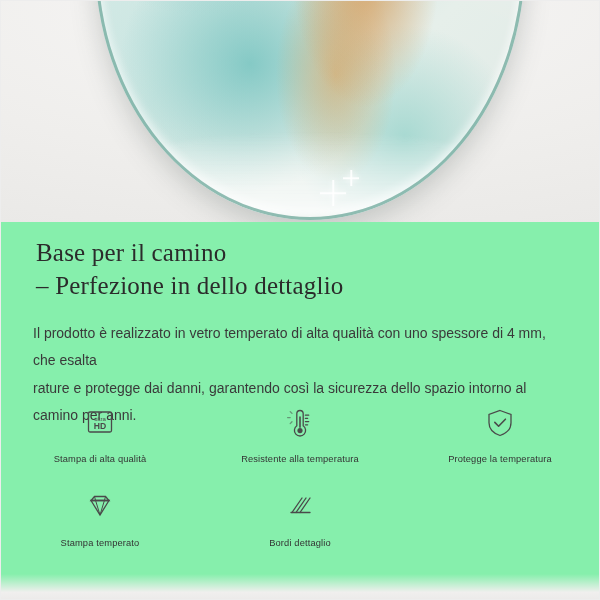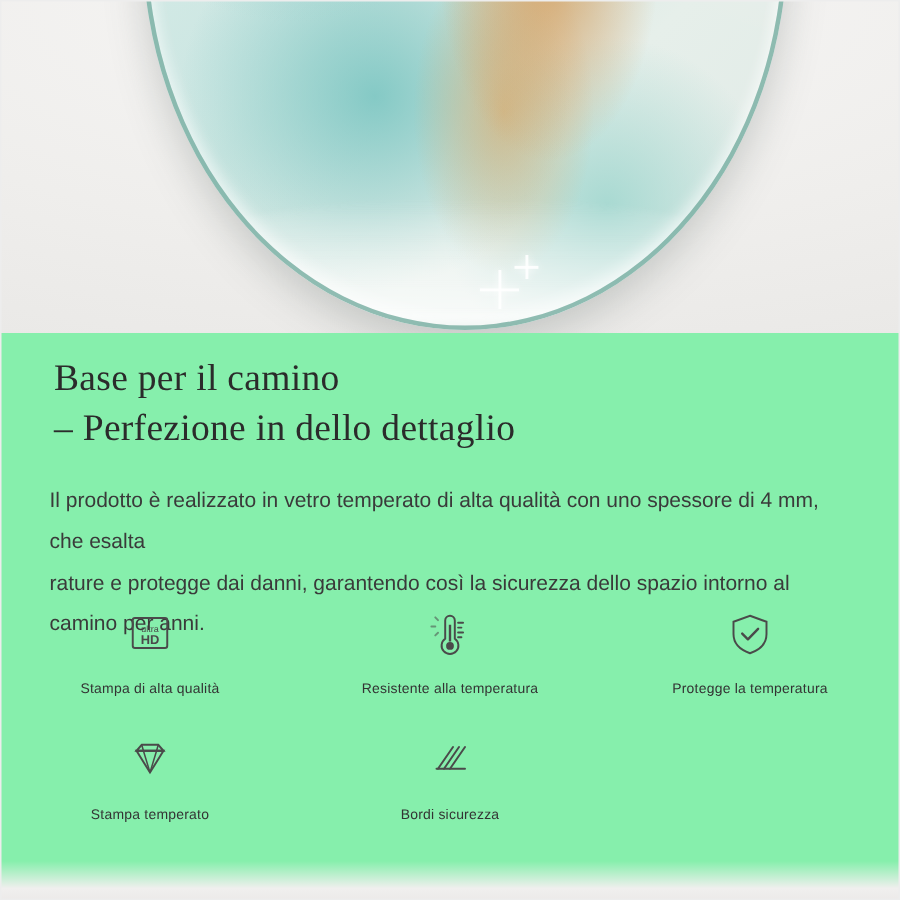--- a/index.html
+++ b/index.html
@@ -243,21 +243,21 @@
 
     <div class="feature">
       <span class="ico">
         <svg width="44" height="44" viewBox="0 0 44 44" fill="none" stroke="#4a4a4a" stroke-width="1.3" stroke-linecap="round">
           <path d="M14 28.5L24 14"></path>
           <path d="M18 28.5L28 14"></path>
           <path d="M22 28.5L32 14"></path>
           <path d="M13 28.5h19"></path>
         </svg>
       </span>
-      <span class="cap">Bordi sicurezza</span>
+      <span class="cap">Bordi dettaglio</span>
     </div>
 
 
   </div>
 
   <div class="bottom-strip"></div>
   <div class="page-border"></div>
 </div>
 
 </body></html>

